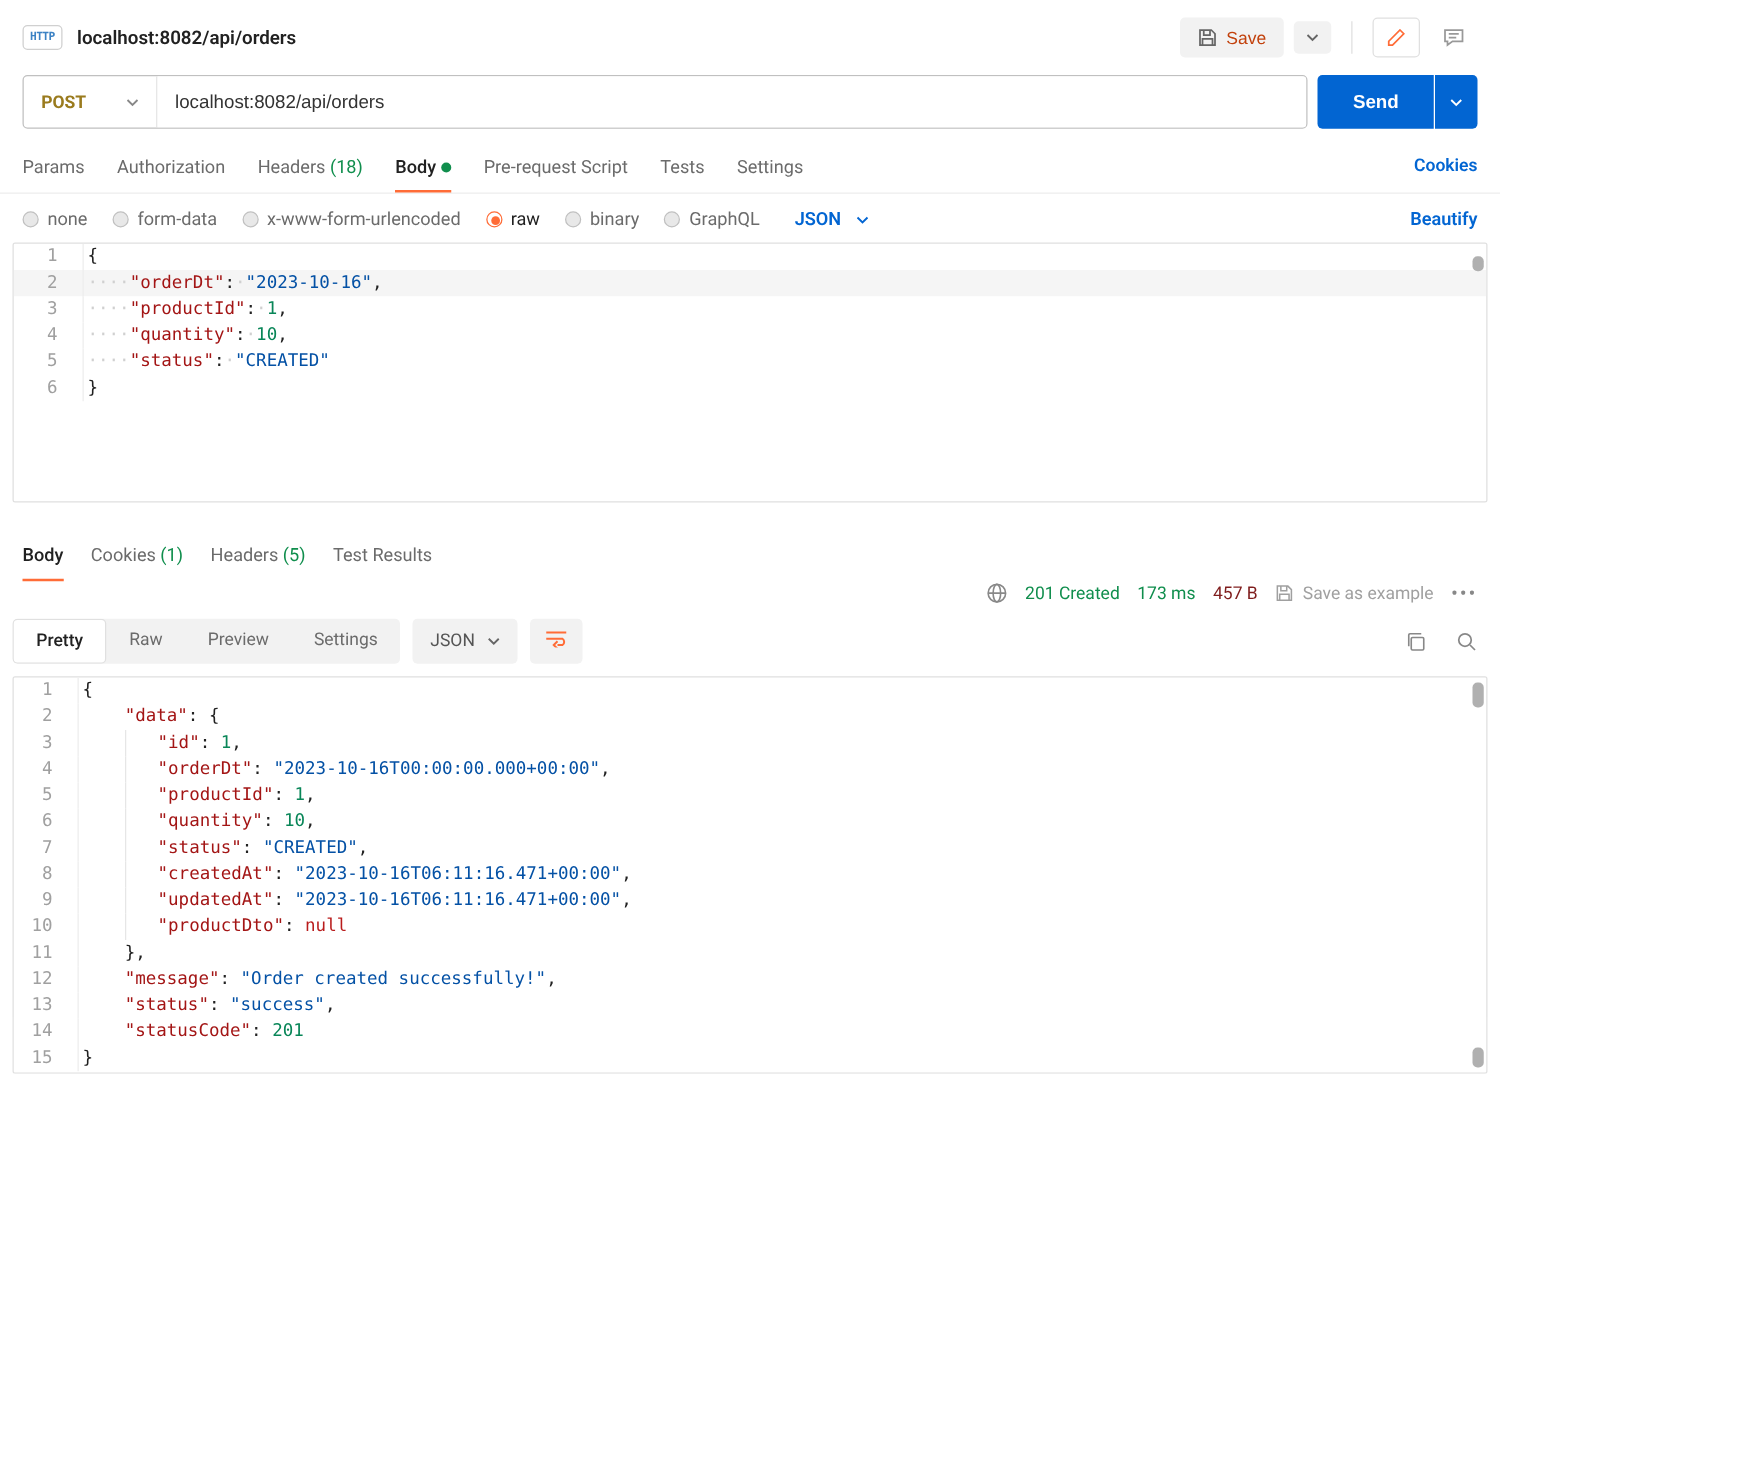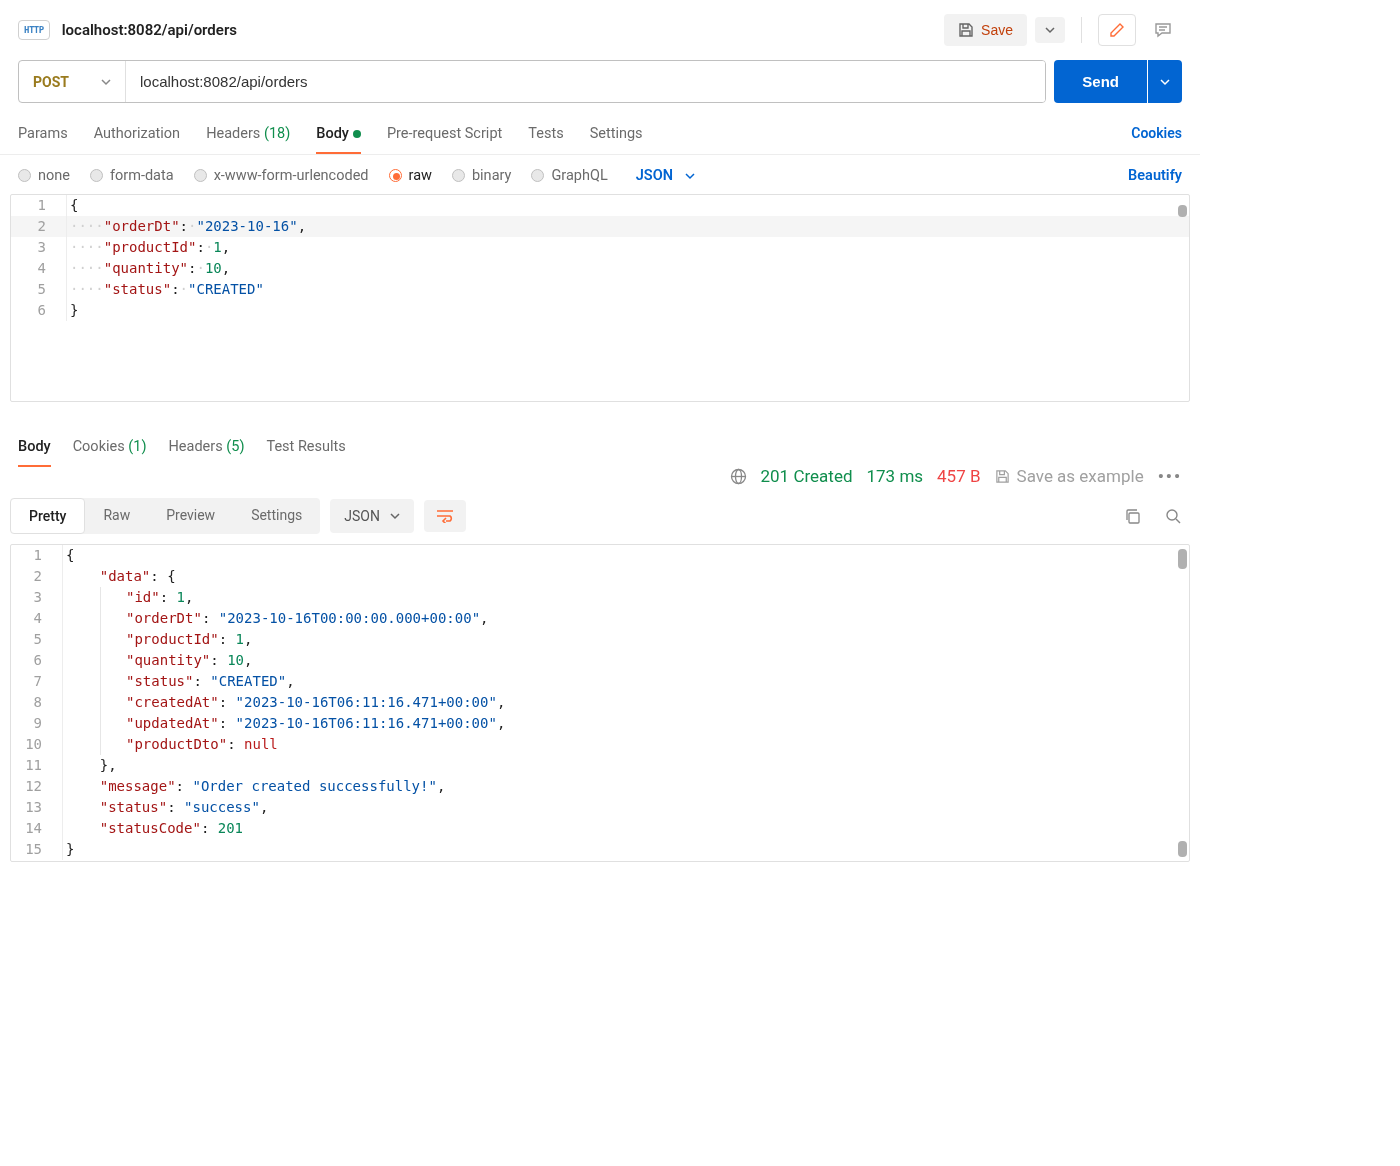--- a/index.html
+++ b/index.html
@@ -52,30 +52,30 @@
 .tok-num { color: #098658; }
 .tok-null { color: #b91c1c; font-weight: 500; }
 .tok-punct { color: #212121; }
 .indent-dots { color: #d0d0d0; }
 .highlight-line { background: #f5f5f5; }
 
 .resp-header { display: flex; align-items: center; justify-content: space-between; padding: 16px 18px 0; }
 .resp-tabs { display: flex; gap: 22px; }
 .resp-tab { padding: 0 0 10px; font-size: 14.5px; color: #6b6b6b; cursor: pointer; border-bottom: 2px solid transparent; }
 .resp-tab.active { color: #212121; font-weight: 500; border-bottom: 2px solid #ff6c37; }
-.resp-right { display: flex; align-items: center; gap: 14px; font-size: 17px; margin-top: 48px; }
+.resp-right { display: flex; align-items: center; gap: 14px; font-size: 14px; margin-top: 48px; }
 .globe-icon { color: #888; }
 .resp-status { color: #108e4d; }
 .resp-time { color: #108e4d; }
-.resp-size { color: #ef4444; }
+.resp-size { color: #7f1d1d; }
 .save-example { display: flex; align-items: center; gap: 7px; color: #a0a0a0; cursor: pointer; }
 .more-icon { color: #888; cursor: pointer; letter-spacing: 2px; font-weight: 700; }
 
 .resp-toolbar { display: flex; align-items: center; justify-content: space-between; padding: 12px 18px 10px 10px; }
-.resp-toolbar-left { display: flex; align-items: center; gap: 10px; }
+.resp-toolbar-left { display: flex; gap: 10px; }
 .view-toggle { display: flex; background: #f2f2f2; border-radius: 4px; overflow: hidden; }
 .view-opt { padding: 9px 18px; font-size: 14px; color: #6b6b6b; cursor: pointer; }
 .view-opt.active { background: #fff; border: 1px solid #e0e0e0; border-radius: 4px; color: #212121; font-weight: 500; margin: 0; }
 .format-select { display: flex; align-items: center; gap: 10px; background: #f2f2f2; border-radius: 4px; padding: 9px 14px; font-size: 14px; color: #555; cursor: pointer; }
 .wrap-btn { background: #f2f2f2; border-radius: 4px; padding: 9px 12px; cursor: pointer; color: #ff6c37; }
 .resp-toolbar-right { display: flex; gap: 24px; color: #888; }
 
 .resp-editor { margin: 0 10px; border: 1px solid #e0e0e0; border-radius: 2px; font-family: "SF Mono", Menlo, Consolas, monospace; font-size: 14px; height: 318px; overflow: hidden; position: relative; }
 .resp-editor .ed-gutter { width: 52px; }
 .indent-guide { display: inline-block; border-left: 1px solid #e6e6e6; height: 21px; vertical-align: top; }

